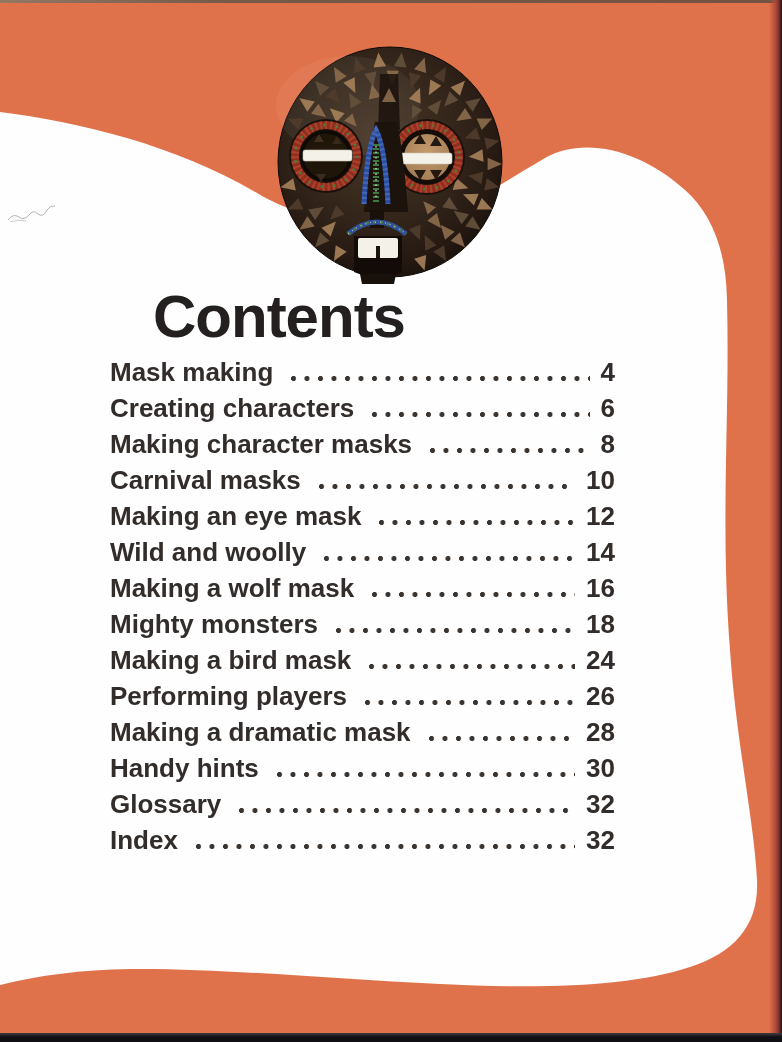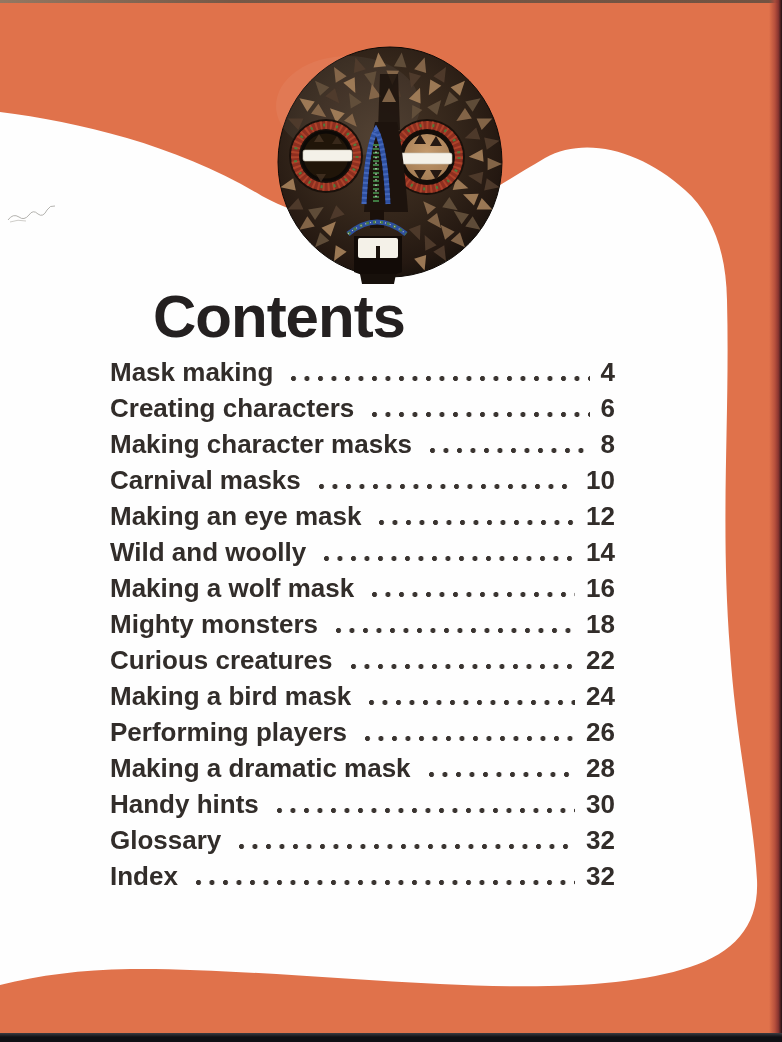--- a/index.html
+++ b/index.html
@@ -222,25 +222,20 @@
           <span class="label">Making a wolf mask</span>
           <span class="leader"></span>
           <span class="pagenum">16</span>
         </div>
       <div class="row">
           <span class="label">Mighty monsters</span>
           <span class="leader"></span>
           <span class="pagenum">18</span>
         </div>
       <div class="row">
-          <span class="label">Curious creatures</span>
-          <span class="leader"></span>
-          <span class="pagenum">22</span>
-        </div>
-      <div class="row">
           <span class="label">Making a bird mask</span>
           <span class="leader"></span>
           <span class="pagenum">24</span>
         </div>
       <div class="row">
           <span class="label">Performing players</span>
           <span class="leader"></span>
           <span class="pagenum">26</span>
         </div>
       <div class="row">

